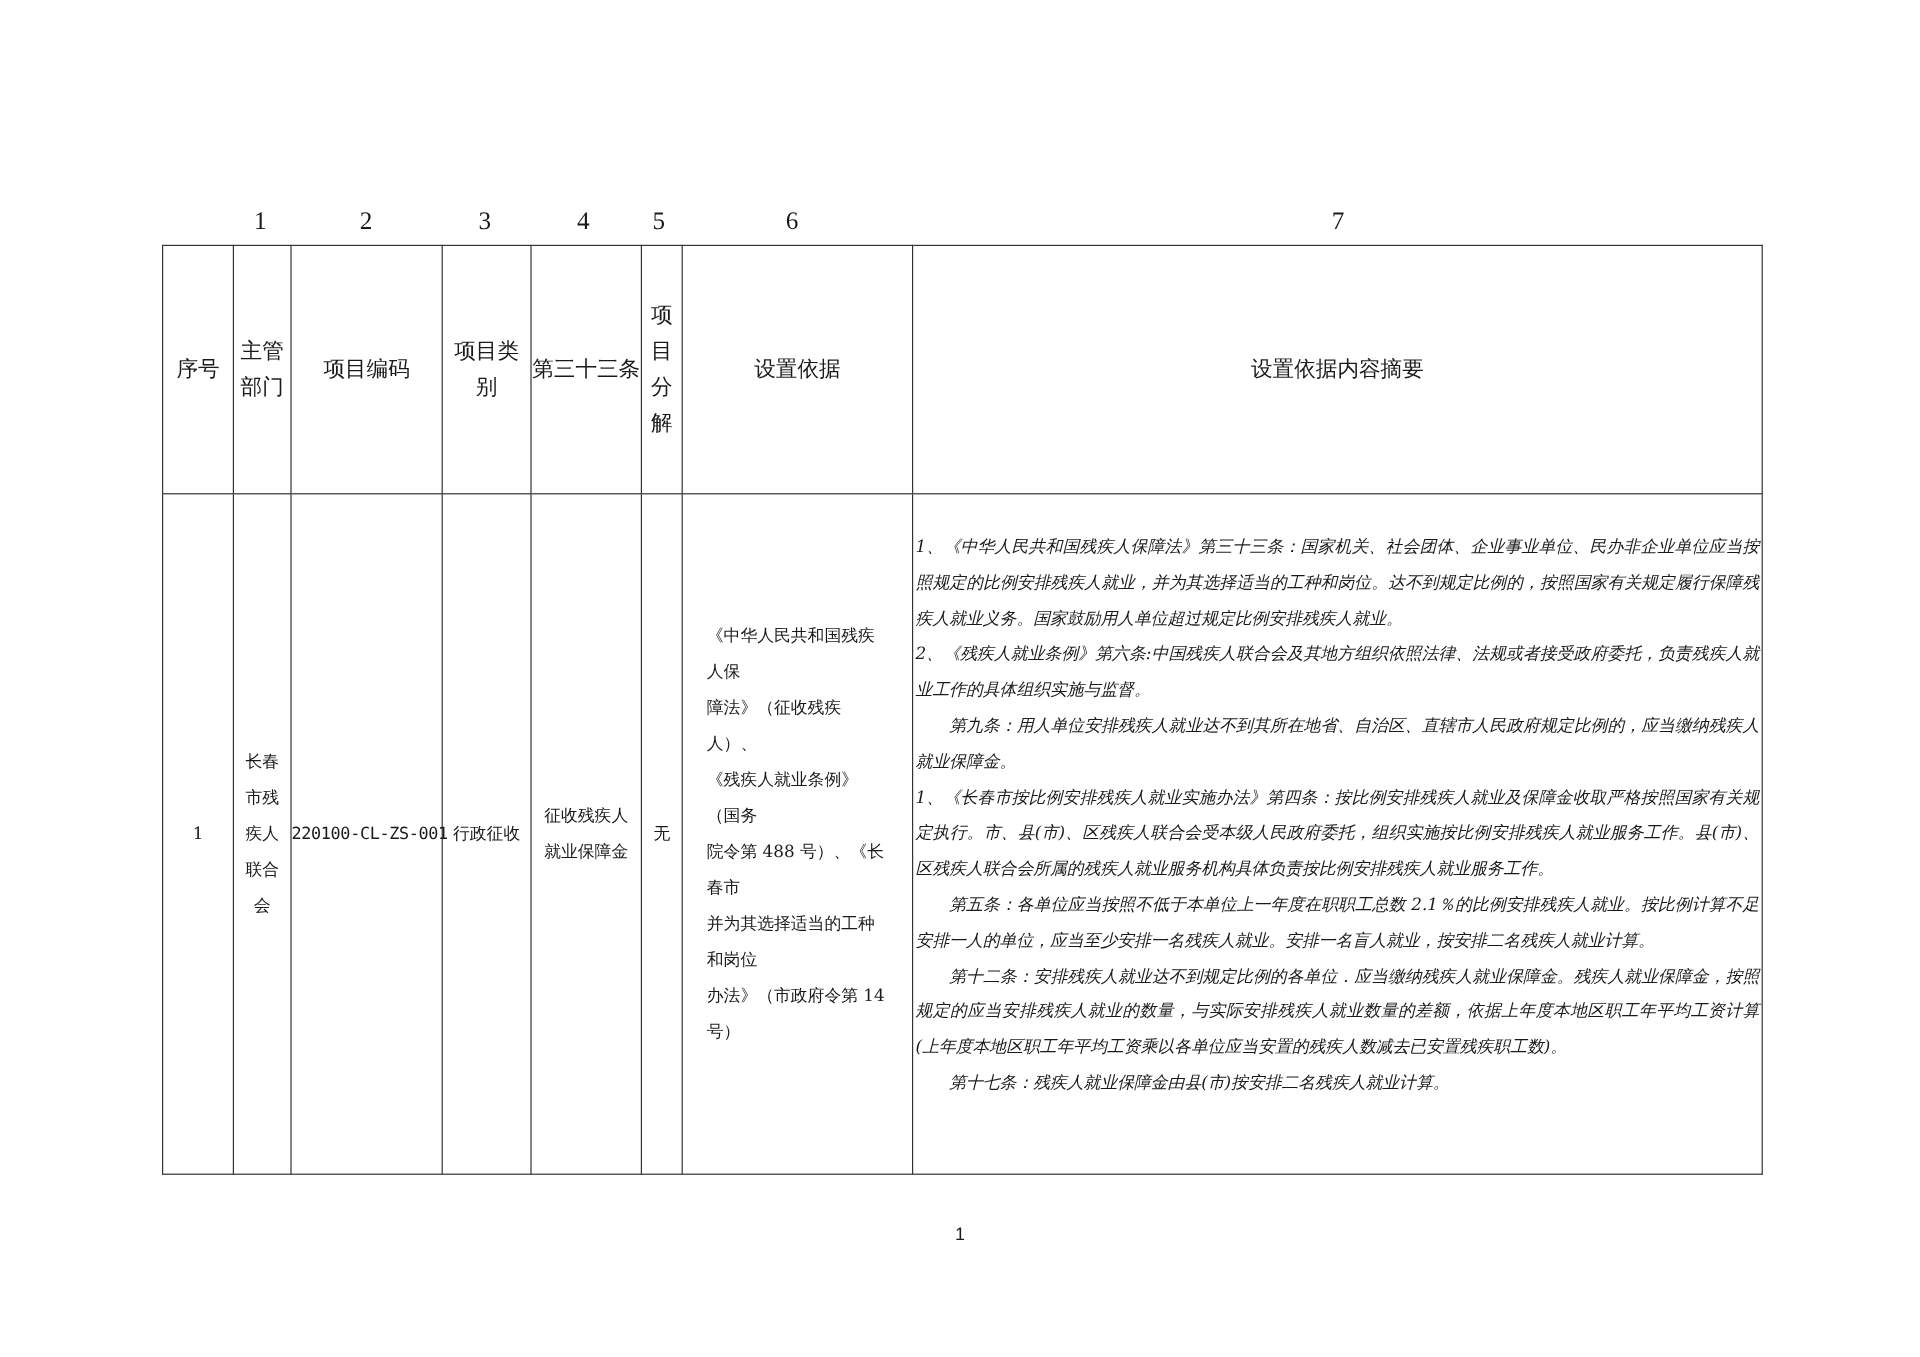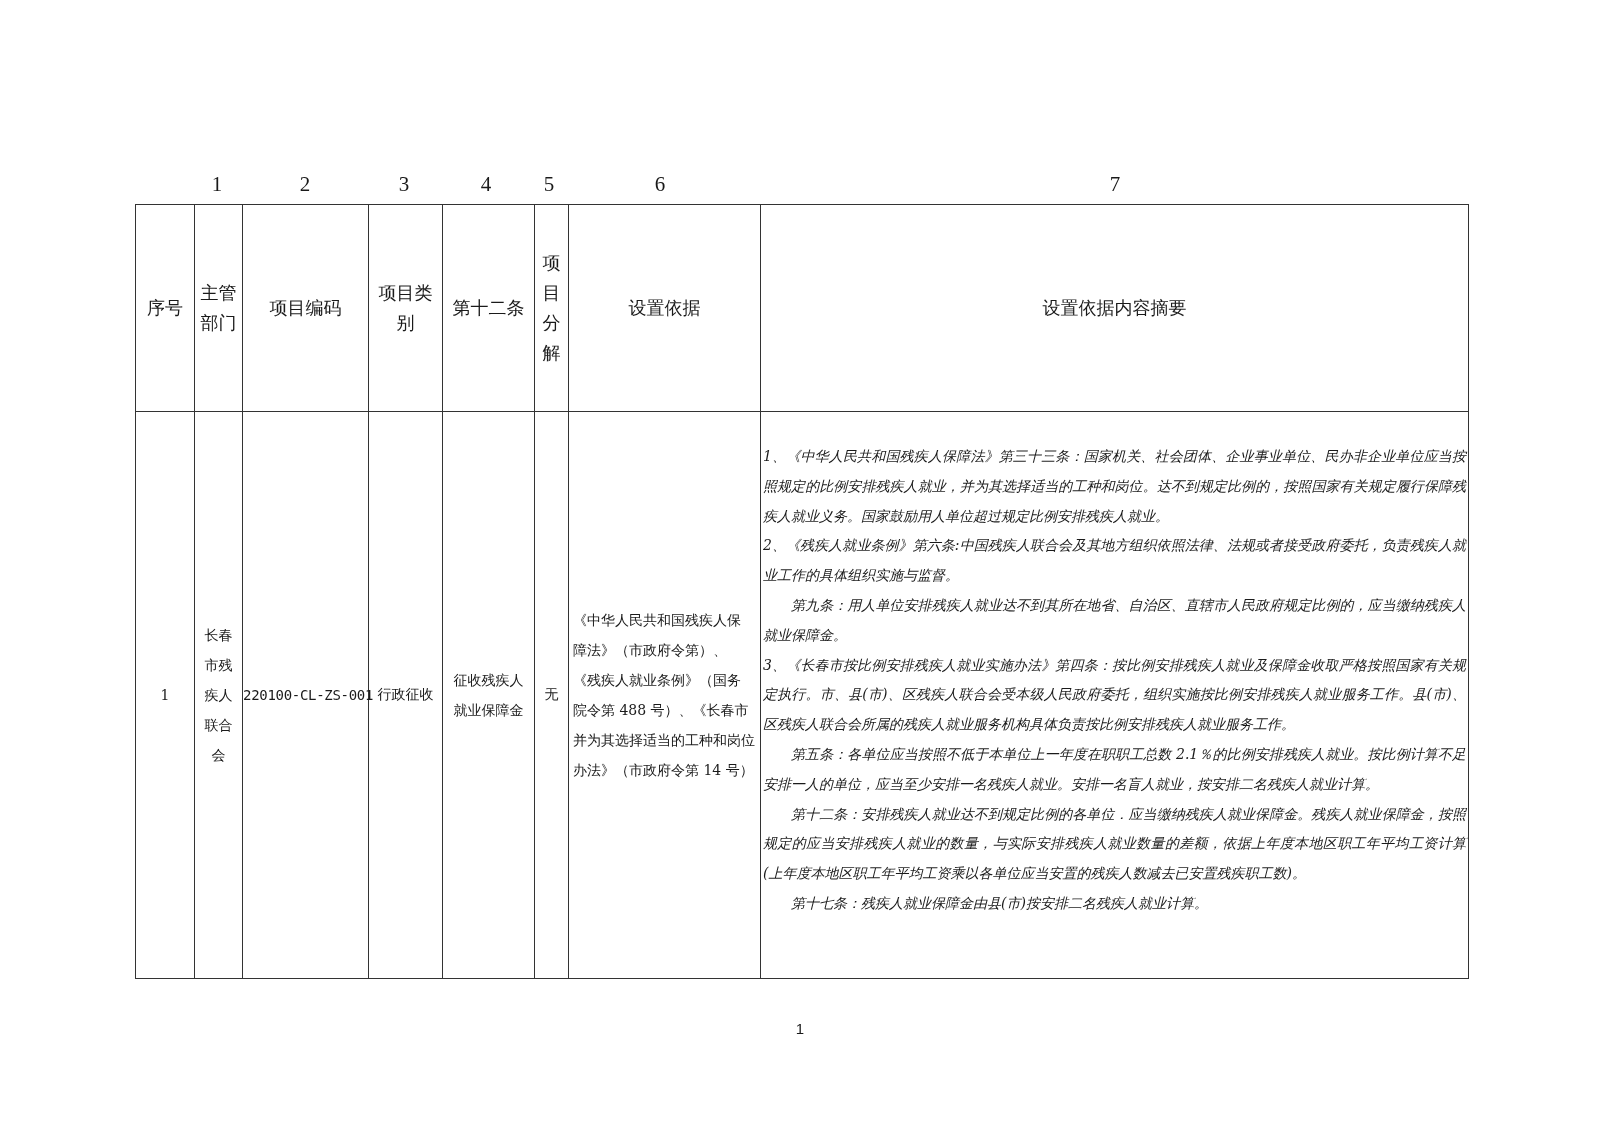--- a/index.html
+++ b/index.html
@@ -14,21 +14,21 @@
                vertical-align:middle; text-align:center; }
   table.main th { height:206px; font-size:18px; line-height:30px; }
   table.main td { height:536px; font-size:14px; }
   .vhead { line-height:30px; }
   .cell-seq { font-size:14px; }
   .cell-dept { font-size:15px; line-height:30px; }
   .cell-code { font-size:14px; font-family:"DejaVu Sans Mono","Liberation Mono",monospace; letter-spacing:-0.3px; white-space:nowrap;}
   .cell-cat { font-size:15px; }
   .cell-name { font-size:15px; line-height:30px; }
   .cell-split { font-size:15px; }
-  .basis { text-align:left !important; font-size:13.5px; line-height:30px; padding:0 4px !important; }
+  .basis { text-align:left !important; font-size:13.5px; line-height:30px; padding:0 20px !important; }
   .summary { text-align:left !important; vertical-align:top !important; padding:30px 2px 0 2px !important;
              font-size:13.5px; line-height:29.8px; }
   .summary p { margin:0; text-align:justify;font-style:italic; }
   .summary p.indent { text-indent:2em; }
   .pagenum { position:absolute; top:1020px; left:0; width:1600px; text-align:center;
              font-family:"Liberation Sans", sans-serif; font-size:15px; }
 </style>
 </head>
 <body>
 
@@ -58,21 +58,21 @@
     <th>序号</th>
     <th class="vhead">
       <div>主管</div>
       <div>部门</div>
     </th>
     <th>项目编码</th>
     <th class="vhead">
       <div>项目类</div>
       <div>别</div>
     </th>
-    <th>第十二条</th>
+    <th>第三十三条</th>
     <th class="vhead">
       <div>项</div>
       <div>目</div>
       <div>分</div>
       <div>解</div>
     </th>
     <th>设置依据</th>
     <th>设置依据内容摘要</th>
   </tr>
   <tr>
@@ -86,31 +86,31 @@
     </td>
     <td class="cell-code">220100-CL-ZS-001</td>
     <td class="cell-cat">行政征收</td>
     <td class="cell-name">
       <div>征收残疾人</div>
       <div>就业保障金</div>
     </td>
     <td class="cell-split">无</td>
     <td class="basis">
       <div>《中华人民共和国残疾人保</div>
-      <div>障法》（市政府令第）、</div>
+      <div>障法》（征收残疾人）、</div>
       <div>《残疾人就业条例》（国务</div>
       <div>院令第 488 号）、《长春市</div>
       <div>并为其选择适当的工种和岗位</div>
       <div>办法》（市政府令第 14 号）</div>
     </td>
     <td class="summary">
       <p>1、《中华人民共和国残疾人保障法》第三十三条：国家机关、社会团体、企业事业单位、民办非企业单位应当按照规定的比例安排残疾人就业，并为其选择适当的工种和岗位。达不到规定比例的，按照国家有关规定履行保障残疾人就业义务。国家鼓励用人单位超过规定比例安排残疾人就业。</p>
       <p>2、《残疾人就业条例》第六条:中国残疾人联合会及其地方组织依照法律、法规或者接受政府委托，负责残疾人就业工作的具体组织实施与监督。</p>
       <p class="indent">第九条：用人单位安排残疾人就业达不到其所在地省、自治区、直辖市人民政府规定比例的，应当缴纳残疾人就业保障金。</p>
-      <p>3、《长春市按比例安排残疾人就业实施办法》第四条：按比例安排残疾人就业及保障金收取严格按照国家有关规定执行。市、县(市)、区残疾人联合会受本级人民政府委托，组织实施按比例安排残疾人就业服务工作。县(市)、区残疾人联合会所属的残疾人就业服务机构具体负责按比例安排残疾人就业服务工作。</p>
+      <p>1、《长春市按比例安排残疾人就业实施办法》第四条：按比例安排残疾人就业及保障金收取严格按照国家有关规定执行。市、县(市)、区残疾人联合会受本级人民政府委托，组织实施按比例安排残疾人就业服务工作。县(市)、区残疾人联合会所属的残疾人就业服务机构具体负责按比例安排残疾人就业服务工作。</p>
       <p class="indent">第五条：各单位应当按照不低于本单位上一年度在职职工总数 2.1％的比例安排残疾人就业。按比例计算不足安排一人的单位，应当至少安排一名残疾人就业。安排一名盲人就业，按安排二名残疾人就业计算。</p>
       <p class="indent">第十二条：安排残疾人就业达不到规定比例的各单位．应当缴纳残疾人就业保障金。残疾人就业保障金，按照规定的应当安排残疾人就业的数量，与实际安排残疾人就业数量的差额，依据上年度本地区职工年平均工资计算(上年度本地区职工年平均工资乘以各单位应当安置的残疾人数减去已安置残疾职工数)。</p>
       <p class="indent">第十七条：残疾人就业保障金由县(市)按安排二名残疾人就业计算。</p>
     </td>
   </tr>
 </tbody>
   </table>
 
 <div class="pagenum">1</div>
 

